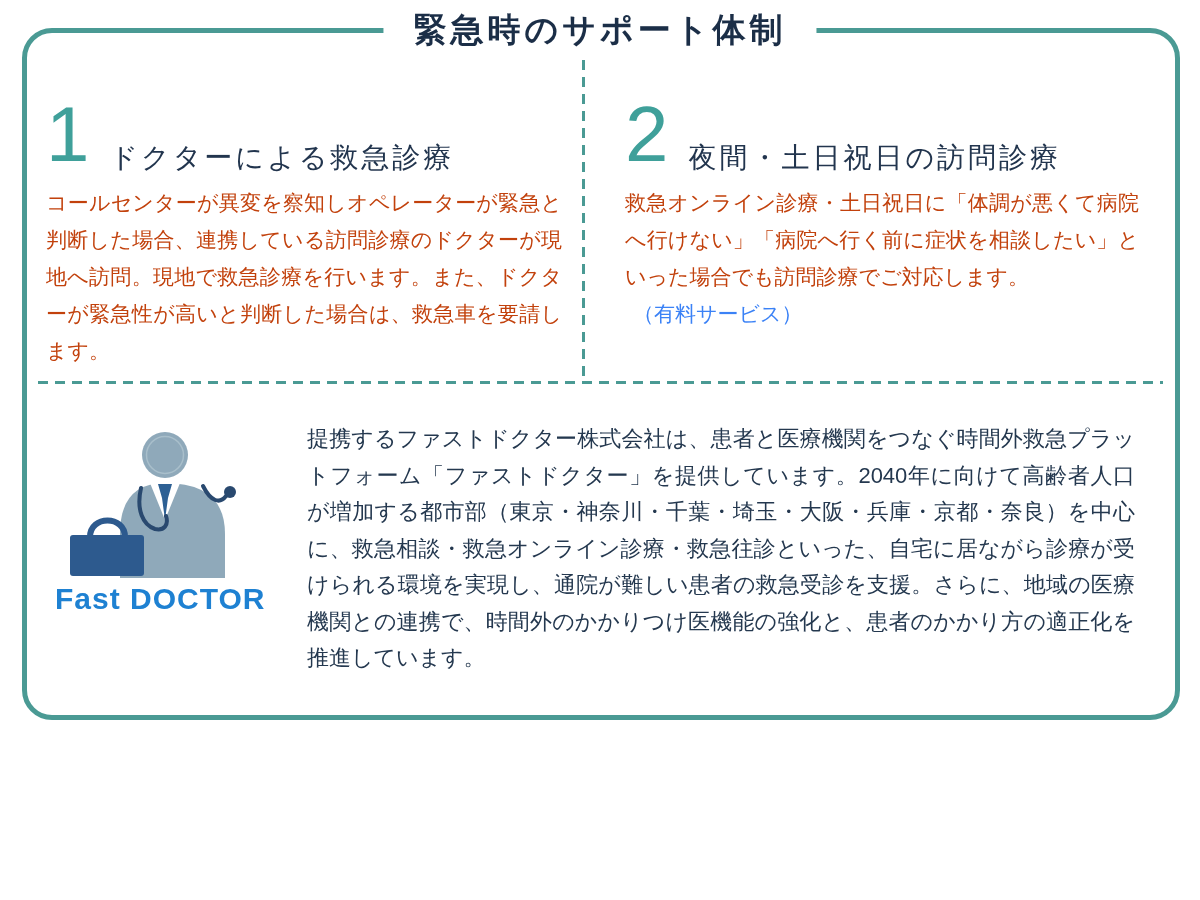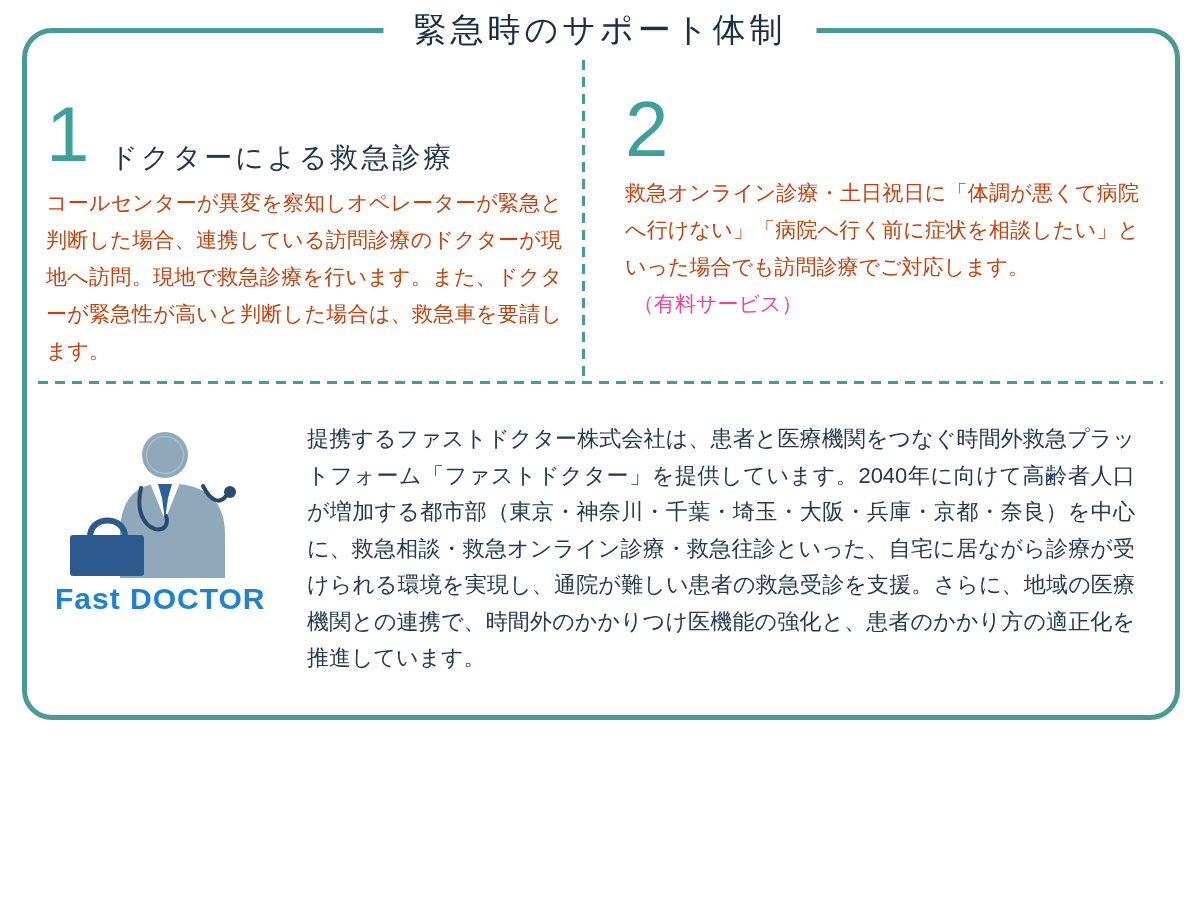--- a/index.html
+++ b/index.html
@@ -9,21 +9,21 @@
   .page { position:absolute; inset:0; }
 
   .frame {
     position:absolute; left:22px; top:28px; width:1158px; height:692px;
     border:5px solid #4a9a94; border-radius:30px;
   }
 
   .title {
     position:absolute; top:8px; left:50%; transform:translateX(-50%);
     background:#ffffff; padding:0 30px; white-space:nowrap;
-    font-size:33px; font-weight:400; letter-spacing:4px; color:#1b2e47;
+    font-size:33px; font-weight:700; letter-spacing:4px; color:#1b2e47;
     line-height:44px; z-index:2;
   }
 
   .divider-v {
     position:absolute; left:582px; top:60px; width:3px; height:323px;
     background:repeating-linear-gradient(to bottom,#4a9a94 0 10px,transparent 10px 17px);
   }
   .divider-h {
     position:absolute; left:38px; top:381px; width:1125px; height:3px;
     background:repeating-linear-gradient(to right,#4a9a94 0 10px,transparent 10px 17px);
@@ -39,21 +39,21 @@
   }
   .heading {
     font-size:28px; font-weight:500; letter-spacing:3px; color:#22354e;
     line-height:40px;
     margin-top:48px;
   }
   .body {
     margin-top:6px; font-size:21px; line-height:37px; color:#c2410c;
     text-align:justify;
   }
-  .note { font-size:21px; line-height:37px; color:#ec4899; padding-left:8px; }
+  .note { font-size:21px; line-height:37px; color:#3b82f6; padding-left:8px; }
 
   .partner-logo-svg { position:absolute; left:65px; top:430px; }
   .logo-text {
     position:absolute; left:55px; top:582px; width:220px;
     font-size:30px; font-weight:bold; color:#1e81d2; letter-spacing:1px;
     white-space:nowrap;
   }
   .partner-desc {
     position:absolute; left:307px; top:421px; width:828px;
     font-size:22px; line-height:36.5px; color:#24384f; text-align:justify;
@@ -75,20 +75,21 @@
     <div class="sec-head">
       <div class="num">1</div>
       <h2 class="heading">ドクターによる救急診療</h2>
     </div>
     <p class="body">コールセンターが異変を察知しオペレーターが緊急と判断した場合、連携している訪問診療のドクターが現地へ訪問。現地で救急診療を行います。また、ドクターが緊急性が高いと判断した場合は、救急車を要請します。</p>
   </section>
 
   <section class="col col2">
     <div class="sec-head">
       <div class="num">2</div>
+      <h2 class="heading">夜間・土日祝日の訪問診療</h2>
     </div>
     <p class="body">救急オンライン診療・土日祝日に「体調が悪くて病院へ行けない」「病院へ行く前に症状を相談したい」といった場合でも訪問診療でご対応します。</p>
     <div class="note">（有料サービス）</div>
   </section>
 
   <section>
     <svg class="partner-logo-svg" width="175" height="152" viewBox="0 0 175 152" aria-hidden="true">
 
       <circle cx="100" cy="25" r="23" fill="#8fa9ba"></circle>
       <circle cx="100" cy="25" r="18.5" fill="none" stroke="#a9bfcb" stroke-width="1.5"></circle>

